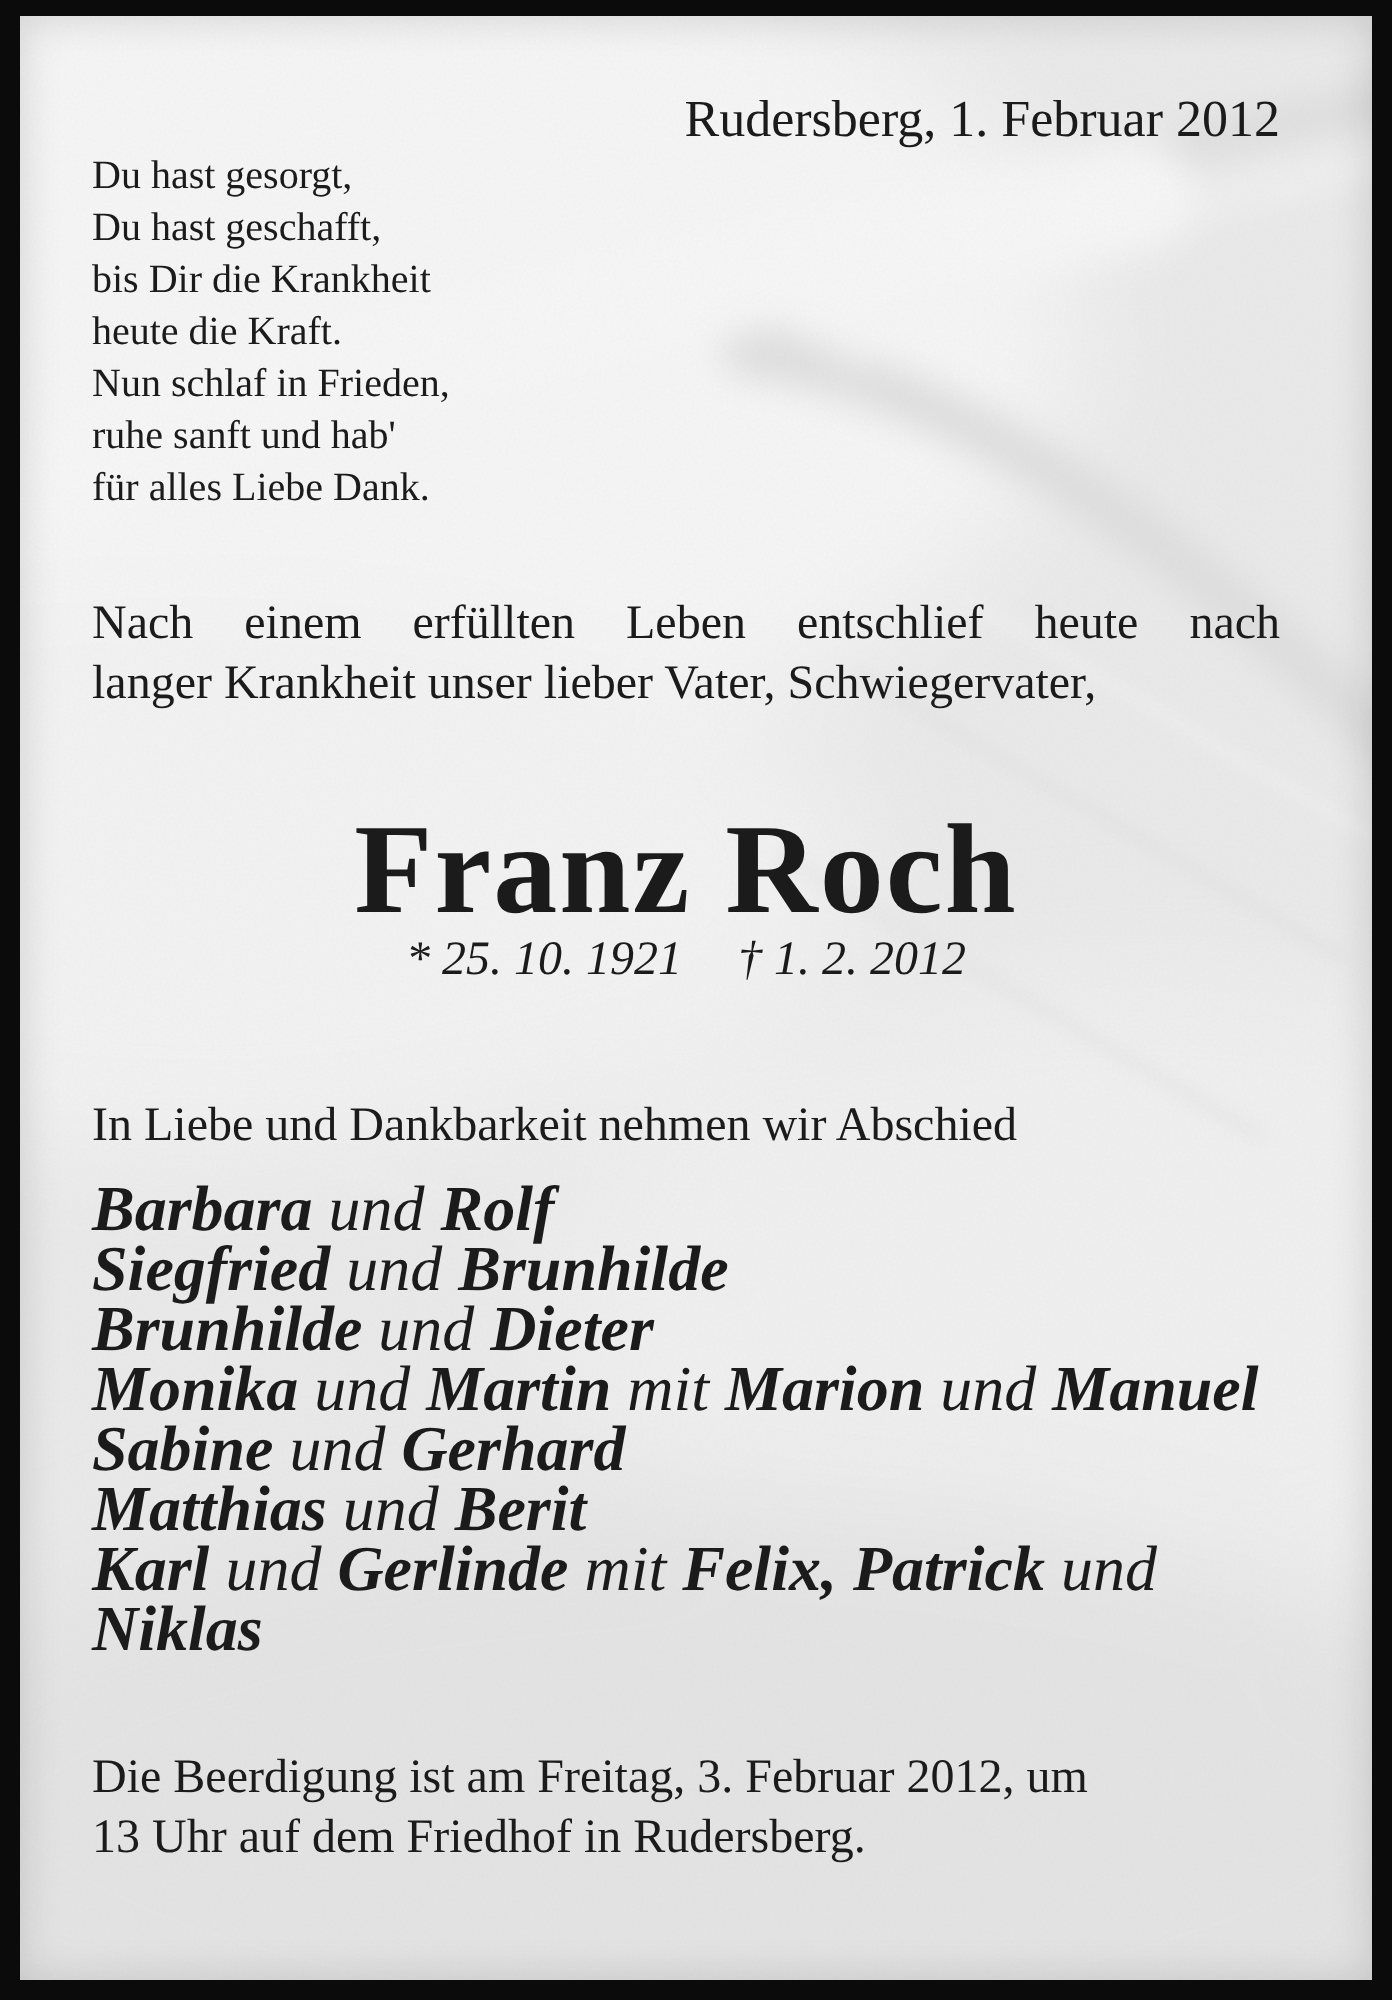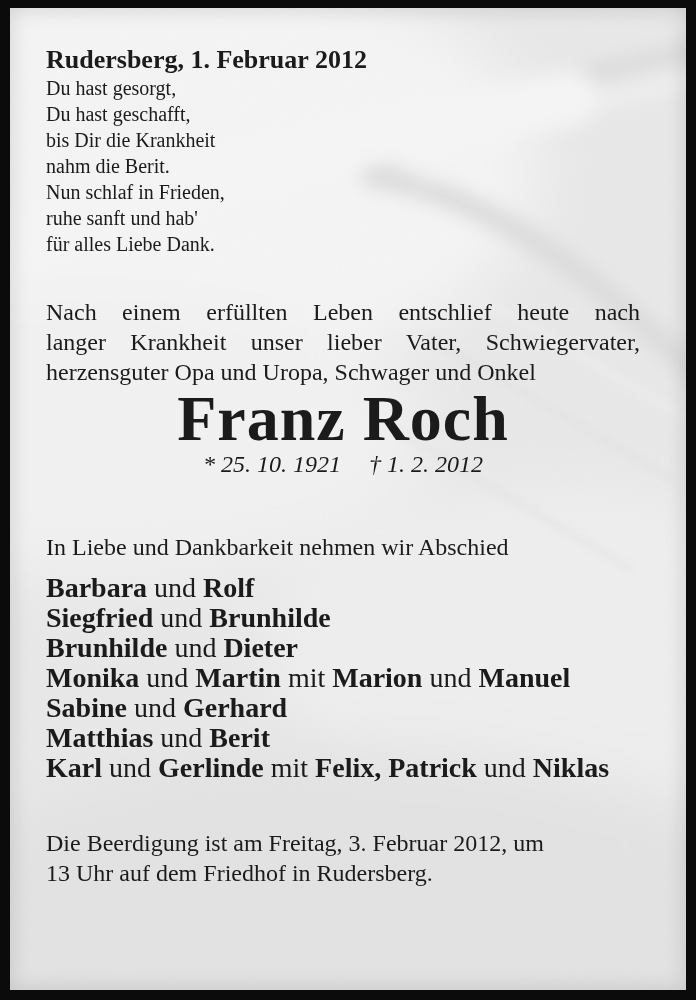--- a/index.html
+++ b/index.html
@@ -35,44 +35,44 @@
   }
   .photo-bg svg{display:block;width:100%;height:100%;}
   .content{
     position:relative;
     z-index:1;
     height:100%;
     padding:0 46px 0 36px;
   }
   .dateline{
     margin-top:37px;
-    text-align:left;
+    text-align:right;
     font-size:26px;
     line-height:30px;
-    font-weight:bold;
   }
   .poem{
     margin-top:0;
     font-size:20px;
     line-height:26px;
   }
   .intro{
     margin-top:40px;
     font-size:24px;
     line-height:30px;
   }
   .intro-line{
     text-align:justify;
     text-align-last:justify;
   }
   .intro-line:last-child{
     text-align:left;
     text-align-last:left;
   }
   .deceased-name{
+    margin-top:46px;
     text-align:center;
     font-size:64px;
     line-height:64px;
     font-weight:bold;
     letter-spacing:1px;
   }
   .dates-line{
     margin-top:0;
     text-align:center;
     font-size:24px;
@@ -80,22 +80,23 @@
     font-style:italic;
   }
   .dates-line .death-date{margin-left:28px;}
   .farewell{
     margin-top:55px;
     font-size:24px;
     line-height:30px;
   }
   .mourners{
     margin-top:11px;
-    font-size:28px;
+    font-size:32px;
     line-height:30px;
+    font-style:italic;
   }
   .mourners b{font-weight:bold;}
   .funeral{
     margin-top:45px;
     font-size:24px;
     line-height:30px;
   }
 </style>
 </head>
 <body>
@@ -150,30 +151,29 @@
   <div class="paper"></div>
 
   <div class="content">
 
     <div class="dateline">Rudersberg, 1. Februar 2012</div>
 
     <div class="poem">
         <div class="poem-line">Du hast gesorgt,</div>
         <div class="poem-line">Du hast geschafft,</div>
         <div class="poem-line">bis Dir die Krankheit</div>
-        <div class="poem-line">nahm die Berit.</div>
+        <div class="poem-line">heute die Kraft.</div>
         <div class="poem-line">Nun schlaf in Frieden,</div>
         <div class="poem-line">ruhe sanft und hab'</div>
         <div class="poem-line">für alles Liebe Dank.</div>
       </div>
 
     <div class="intro">
         <div class="intro-line">Nach einem erfüllten Leben entschlief heute nach</div>
         <div class="intro-line">langer Krankheit unser lieber Vater, Schwiegervater,</div>
-        <div class="intro-line">herzensguter Opa und Uropa, Schwager und Onkel</div>
       </div>
 
     <div class="deceased-name">Franz Roch</div>
 
     <div class="dates-line">
       <span class="birth-date">* 25. 10. 1921</span><span class="death-date">† 1. 2. 2012</span>
     </div>
 
     <div class="farewell">In Liebe und Dankbarkeit nehmen wir Abschied</div>
 

